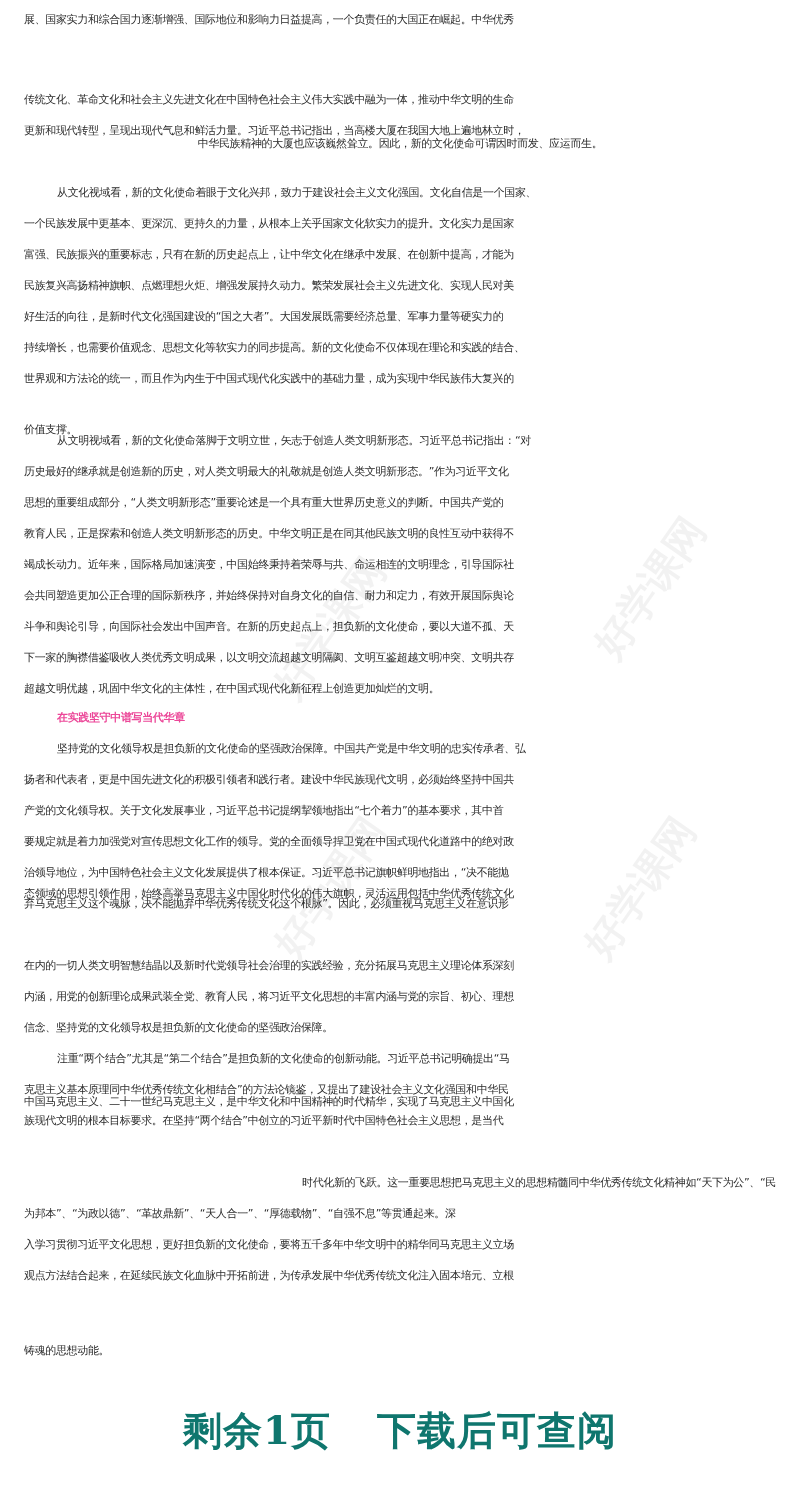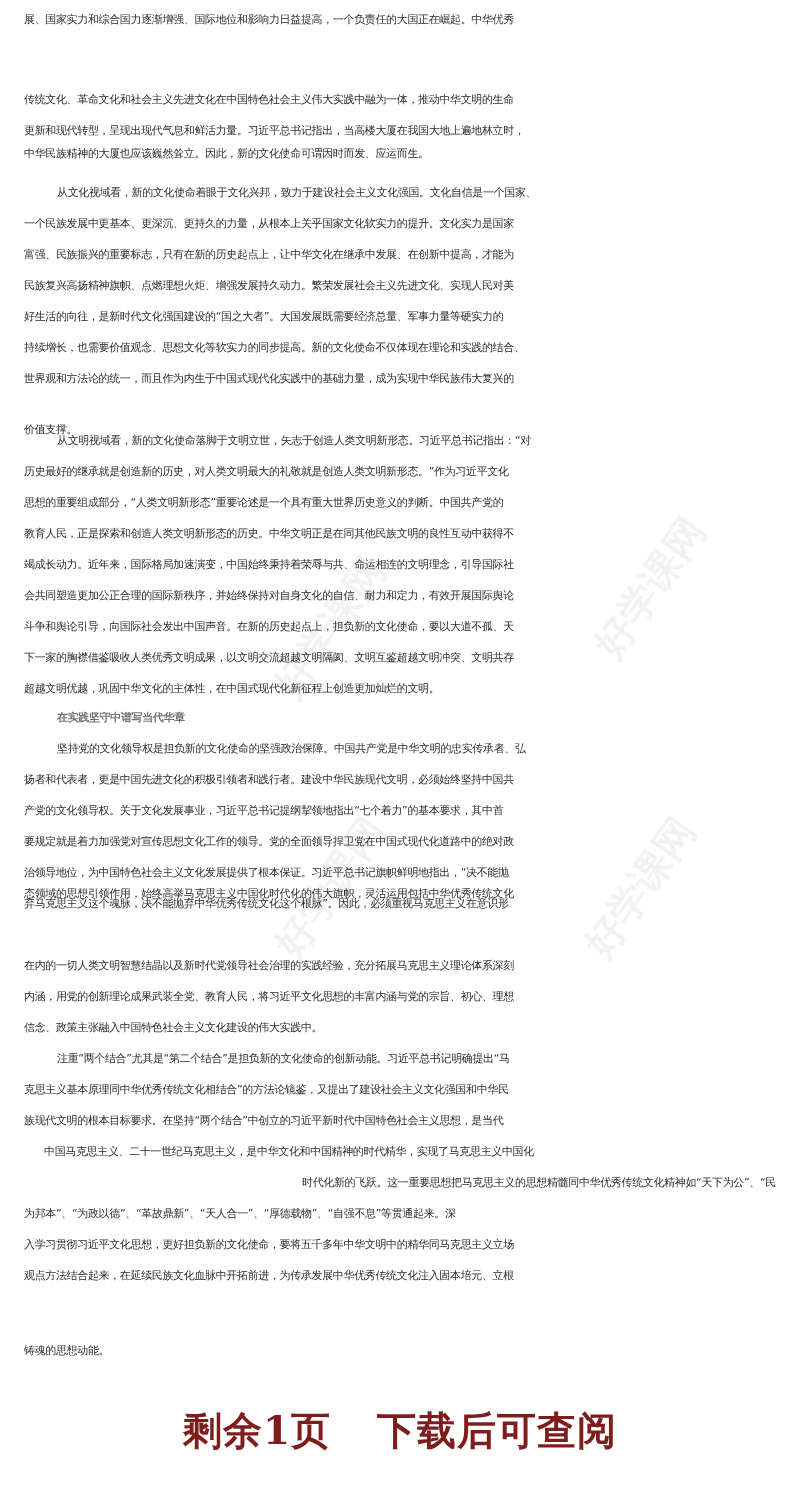--- a/index.html
+++ b/index.html
@@ -1,37 +1,37 @@
 <!DOCTYPE html>
 <html><head>
   <meta charset="utf-8">
   <style>
     html, body { margin:0; padding:0; background:#ffffff; }
     body { width:800px; height:1505px; position:relative; overflow:hidden;
            font-family:"DejaVu Sans", "Liberation Sans", sans-serif; color:#2a2a2a; }
     .line { position:absolute; left:24px; width:752px; font-size:11px; line-height:20px;
             white-space:nowrap; overflow:hidden; letter-spacing:-0.35px; }
     .indent { left:57px; width:719px; }
-    .heading { font-weight:bold; color:#737373; }
+    .heading { font-weight:bold; color:#ec4899; }
     .watermark { position:absolute; color:rgba(0,0,0,0.05); font-size:40px; font-weight:bold;
                  transform:rotate(-55deg); white-space:nowrap; pointer-events:none; }
     .banner { position:absolute; top:1404px; left:0; width:800px; text-align:center;
               font-family:"DejaVu Serif", "Liberation Serif", serif; font-weight:bold;
-              font-size:39px; color:#7f1d1d; letter-spacing:1px; }
+              font-size:39px; color:#0f766e; letter-spacing:1px; }
     .banner span { display:inline-block; }
     .banner .gap { width:46px; }
   </style>
 </head>
 <body>
 
 <div id="doc">
     <div class="line" style="top: 10px;">展、国家实力和综合国力逐渐增强、国际地位和影响力日益提高，一个负责任的大国正在崛起。中华优秀</div>
     <div class="line" style="top: 90px;">传统文化、革命文化和社会主义先进文化在中国特色社会主义伟大实践中融为一体，推动中华文明的生命</div>
     <div class="line" style="top: 121px;">更新和现代转型，呈现出现代气息和鲜活力量。习近平总书记指出，当高楼大厦在我国大地上遍地林立时，</div>
-    <div class="line" style="top: 144px;">中华民族精神的大厦也应该巍然耸立。因此，新的文化使命可谓因时而发、应运而生。</div>
+    <div class="line" style="top: 134px; text-align: center;">中华民族精神的大厦也应该巍然耸立。因此，新的文化使命可谓因时而发、应运而生。</div>
     <div class="line indent" style="top: 183px;">从文化视域看，新的文化使命着眼于文化兴邦，致力于建设社会主义文化强国。文化自信是一个国家、</div>
     <div class="line" style="top: 214px;">一个民族发展中更基本、更深沉、更持久的力量，从根本上关乎国家文化软实力的提升。文化实力是国家</div>
     <div class="line" style="top: 245px;">富强、民族振兴的重要标志，只有在新的历史起点上，让中华文化在继承中发展、在创新中提高，才能为</div>
     <div class="line" style="top: 276px;">民族复兴高扬精神旗帜、点燃理想火炬、增强发展持久动力。繁荣发展社会主义先进文化、实现人民对美</div>
     <div class="line" style="top: 307px;">好生活的向往，是新时代文化强国建设的“国之大者”。大国发展既需要经济总量、军事力量等硬实力的</div>
     <div class="line" style="top: 338px;">持续增长，也需要价值观念、思想文化等软实力的同步提高。新的文化使命不仅体现在理论和实践的结合、</div>
     <div class="line" style="top: 369px;">世界观和方法论的统一，而且作为内生于中国式现代化实践中的基础力量，成为实现中华民族伟大复兴的</div>
     <div class="line" style="top: 400px; margin-top: 20px;">价值支撑。</div>
     <div class="line indent" style="top: 431px;">从文明视域看，新的文化使命落脚于文明立世，矢志于创造人类文明新形态。习近平总书记指出：“对</div>
     <div class="line" style="top: 462px;">历史最好的继承就是创造新的历史，对人类文明最大的礼敬就是创造人类文明新形态。”作为习近平文化</div>
@@ -45,25 +45,25 @@
     <div class="line indent heading" style="top: 708px;">在实践坚守中谱写当代华章</div>
     <div class="line indent" style="top: 739px;">坚持党的文化领导权是担负新的文化使命的坚强政治保障。中国共产党是中华文明的忠实传承者、弘</div>
     <div class="line" style="top: 770px;">扬者和代表者，更是中国先进文化的积极引领者和践行者。建设中华民族现代文明，必须始终坚持中国共</div>
     <div class="line" style="top: 801px;">产党的文化领导权。关于文化发展事业，习近平总书记提纲挈领地指出“七个着力”的基本要求，其中首</div>
     <div class="line" style="top: 832px;">要规定就是着力加强党对宣传思想文化工作的领导。党的全面领导捍卫党在中国式现代化道路中的绝对政</div>
     <div class="line" style="top: 863px;">治领导地位，为中国特色社会主义文化发展提供了根本保证。习近平总书记旗帜鲜明地指出，“决不能抛</div>
     <div class="line" style="top: 894px;">弃马克思主义这个魂脉，决不能抛弃中华优秀传统文化这个根脉”。因此，必须重视马克思主义在意识形</div>
     <div class="line" style="top: 884px;">态领域的思想引领作用，始终高举马克思主义中国化时代化的伟大旗帜，灵活运用包括中华优秀传统文化</div>
     <div class="line" style="top: 956px;">在内的一切人类文明智慧结晶以及新时代党领导社会治理的实践经验，充分拓展马克思主义理论体系深刻</div>
     <div class="line" style="top: 987px;">内涵，用党的创新理论成果武装全党、教育人民，将习近平文化思想的丰富内涵与党的宗旨、初心、理想</div>
-    <div class="line" style="top: 1018px;">信念、政策主张融入中国特色社会主义文化建设的伟大实践中。</div>
+    <div class="line" style="top: 1018px;">信念、坚持党的文化领导权是担负新的文化使命的坚强政治保障。</div>
     <div class="line indent" style="top: 1049px;">注重“两个结合”尤其是“第二个结合”是担负新的文化使命的创新动能。习近平总书记明确提出“马</div>
     <div class="line" style="top: 1080px;">克思主义基本原理同中华优秀传统文化相结合”的方法论镜鉴，又提出了建设社会主义文化强国和中华民</div>
     <div class="line" style="top: 1111px;">族现代文明的根本目标要求。在坚持“两个结合”中创立的习近平新时代中国特色社会主义思想，是当代</div>
-    <div class="line" style="top: 1142px; margin-left: 20px;">中国马克思主义、二十一世纪马克思主义，是中华文化和中国精神的时代精华，实现了马克思主义中国化</div>
+    <div class="line" style="top: 1092px;">中国马克思主义、二十一世纪马克思主义，是中华文化和中国精神的时代精华，实现了马克思主义中国化</div>
     <div class="line" style="top: 1173px; text-align: right;">时代化新的飞跃。这一重要思想把马克思主义的思想精髓同中华优秀传统文化精神如“天下为公”、“民</div>
     <div class="line" style="top: 1204px;">为邦本”、“为政以德”、“革故鼎新”、“天人合一”、“厚德载物”、“自强不息”等贯通起来。深</div>
     <div class="line" style="top: 1235px;">入学习贯彻习近平文化思想，更好担负新的文化使命，要将五千多年中华文明中的精华同马克思主义立场</div>
     <div class="line" style="top: 1266px;">观点方法结合起来，在延续民族文化血脉中开拓前进，为传承发展中华优秀传统文化注入固本培元、立根</div>
     <div class="line" style="top: 1297px; margin-top: 44px;">铸魂的思想动能。</div>
   </div>
 
 <div class="watermark" style="left:250px;top:600px;">好学课网</div>
 <div class="watermark" style="left:570px;top:560px;">好学课网</div>
 <div class="watermark" style="left:250px;top:860px;">好学课网</div>

